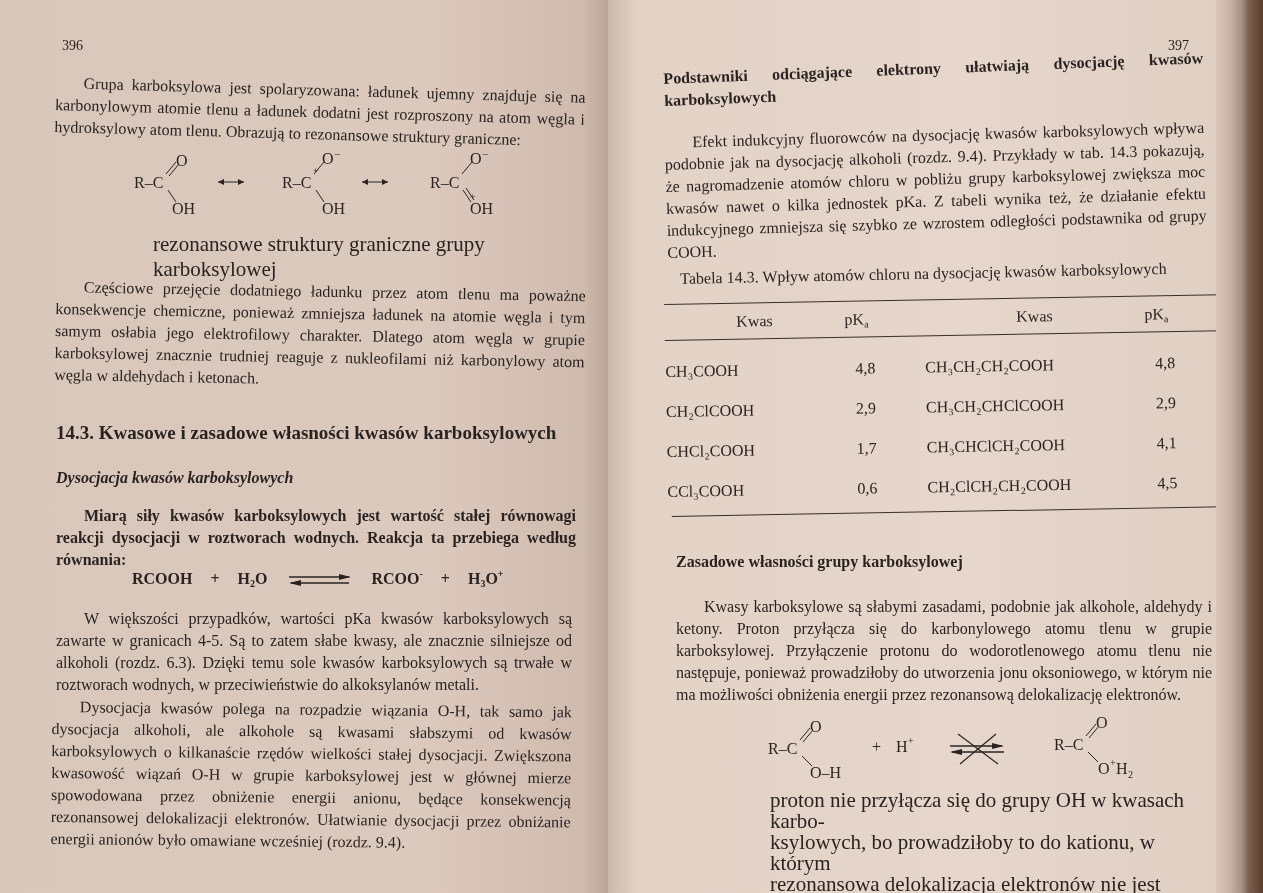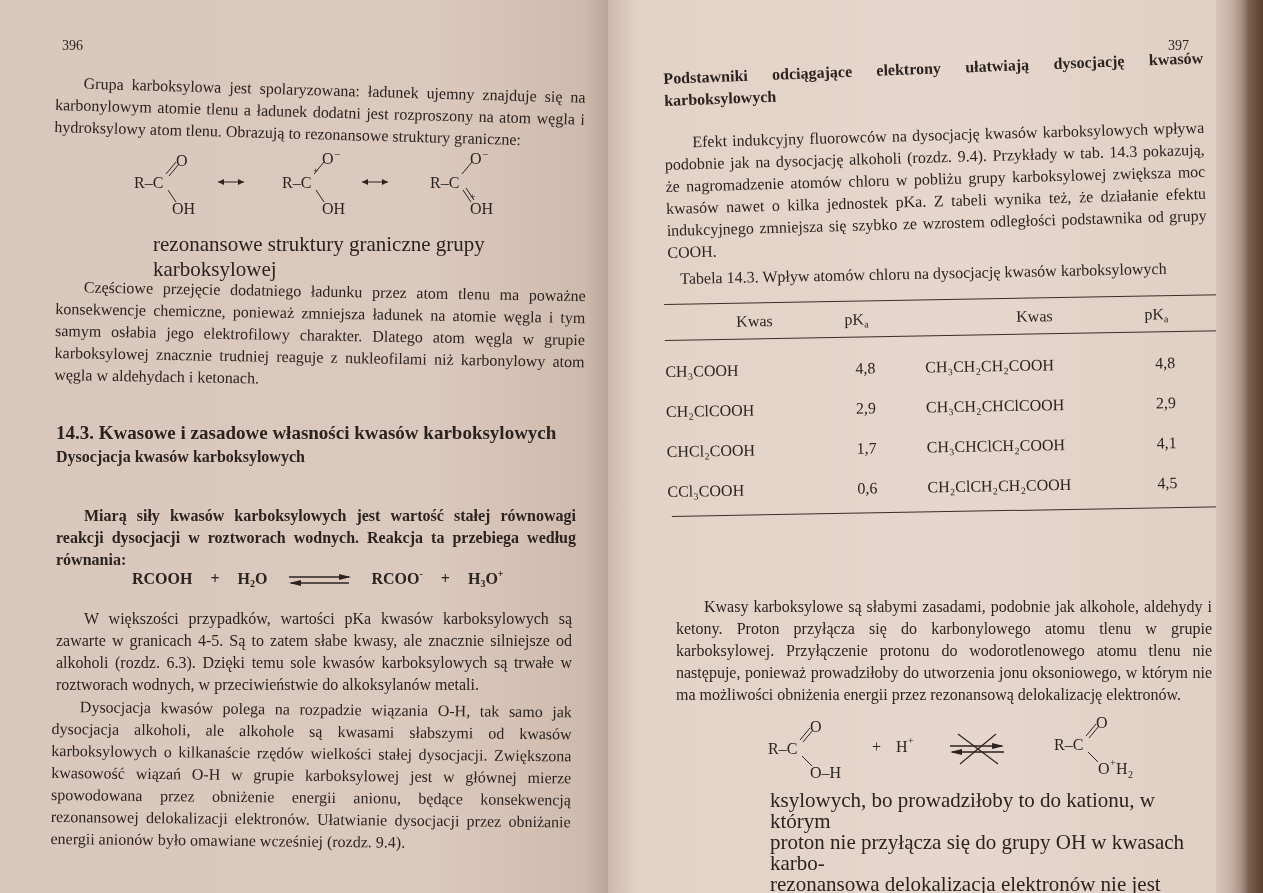--- a/index.html
+++ b/index.html
@@ -69,21 +69,21 @@
           <text x="340" y="50" font-size="10" stroke="none">+</text>
           <text x="340" y="64" stroke="none">OH</text>
         </g>
       </svg>
     </div>
     <div class="abs caption" style="left:153px;top:232px;">rezonansowe struktury graniczne grupy karboksylowej</div>
 
     <p class="abs txt indent" style="left:56px;top:276px;width:530px;transform:rotate(1.0deg);transform-origin:left top;">Częściowe przejęcie dodatniego ładunku przez atom tlenu ma poważne konsekwencje chemiczne, ponieważ zmniejsza ładunek na atomie węgla i tym samym osłabia jego elektrofilowy charakter. Dlatego atom węgla w grupie karboksylowej znacznie trudniej reaguje z nukleofilami niż karbonylowy atom węgla w aldehydach i ketonach.</p>
 
     <div class="abs h2" style="left:56px;top:422px;">14.3. Kwasowe i zasadowe własności kwasów karboksylowych</div>
-    <div class="abs h3" style="left:56px;top:448px;">Dysocjacja kwasów karboksylowych</div>
+    <div class="abs h3" style="left:56px;top:469px;font-style:italic;">Dysocjacja kwasów karboksylowych</div>
 
     <p class="abs txt indent" style="left:56px;top:505px;width:520px;font-weight:bold;">Miarą siły kwasów karboksylowych jest wartość stałej równowagi reakcji dysocjacji w roztworach wodnych. Reakcja ta przebiega według równania:</p>
 
     <div class="abs chem" style="left:132px;top:568px;width:380px;height:26px;font-weight:bold;">
       <span>RCOOH</span>
       <span style="margin:0 14px;">+</span>
       <span><span>H</span><sub>2</sub><span>O</span></span>
       <svg width="70" height="16" style="vertical-align:middle;margin:0 12px 0 14px;">
         <line x1="4" y1="5" x2="64" y2="5" stroke="#2b2320" stroke-width="1.3"></line>
         <polygon points="66,5 54,2 54,8" fill="#2b2320"></polygon>
@@ -157,20 +157,21 @@
           <td>CCl₃COOH</td>
           <td>0,6</td>
           <td>CH₂ClCH₂CH₂COOH</td>
           <td>4,5</td>
         </tr>
       </tbody>
         </table>
       <div class="rule" style="left:4px;top:220px;width:552px;"></div>
     </div>
 
+    <div class="abs h3" style="left:68px;top:553px;">Zasadowe własności grupy karboksylowej</div>
 
     <p class="abs txt indent" style="left:68px;top:596px;width:536px;">Kwasy karboksylowe są słabymi zasadami, podobnie jak alkohole, aldehydy i ketony. Proton przyłącza się do karbonylowego atomu tlenu w grupie karboksylowej. Przyłączenie protonu do wodorotlenowego atomu tlenu nie następuje, ponieważ prowadziłoby do utworzenia jonu oksoniowego, w którym nie ma możliwości obniżenia energii przez rezonansową delokalizację elektronów.</p>
 
     <div class="abs" style="left:160px;top:712px;width:380px;height:72px;">
       <svg width="380" height="72">
         <g font-family="Liberation Serif, serif" font-size="16" fill="#2b2320" stroke="#2b2320">
           <text x="0" y="42" stroke="none">R–C</text>
           <line x1="32" y1="28" x2="42" y2="16" stroke-width="1"></line>
           <line x1="35" y1="30" x2="45" y2="18" stroke-width="1"></line>
           <text x="42" y="20" stroke="none">O</text>
@@ -192,20 +193,20 @@
           <text x="328" y="16" stroke="none">O</text>
           <line x1="320" y1="40" x2="330" y2="50" stroke-width="1"></line>
           <text x="330" y="62" stroke="none">O</text>
           <text x="342" y="54" font-size="10" stroke="none">+</text>
           <text x="348" y="62" stroke="none">H</text>
           <text x="360" y="66" font-size="10" stroke="none">2</text>
         </g>
       </svg>
     </div>
     <div class="abs caption" style="left:162px;top:790px;line-height:21px;">
+      <div>proton nie przyłącza się do grupy OH w kwasach karbo-</div>
       <div>ksylowych, bo prowadziłoby to do kationu, w którym</div>
-      <div>proton nie przyłącza się do grupy OH w kwasach karbo-</div>
       <div>rezonansowa delokalizacja elektronów nie jest możliwa</div>
     </div>
   </div>
 
   <div class="edge"></div>
 </div>
 
 </body></html>

